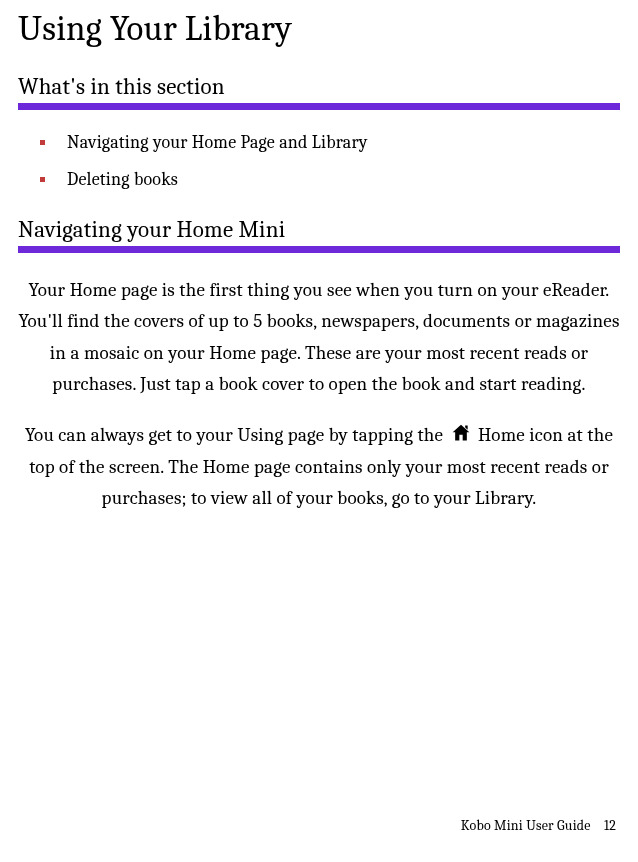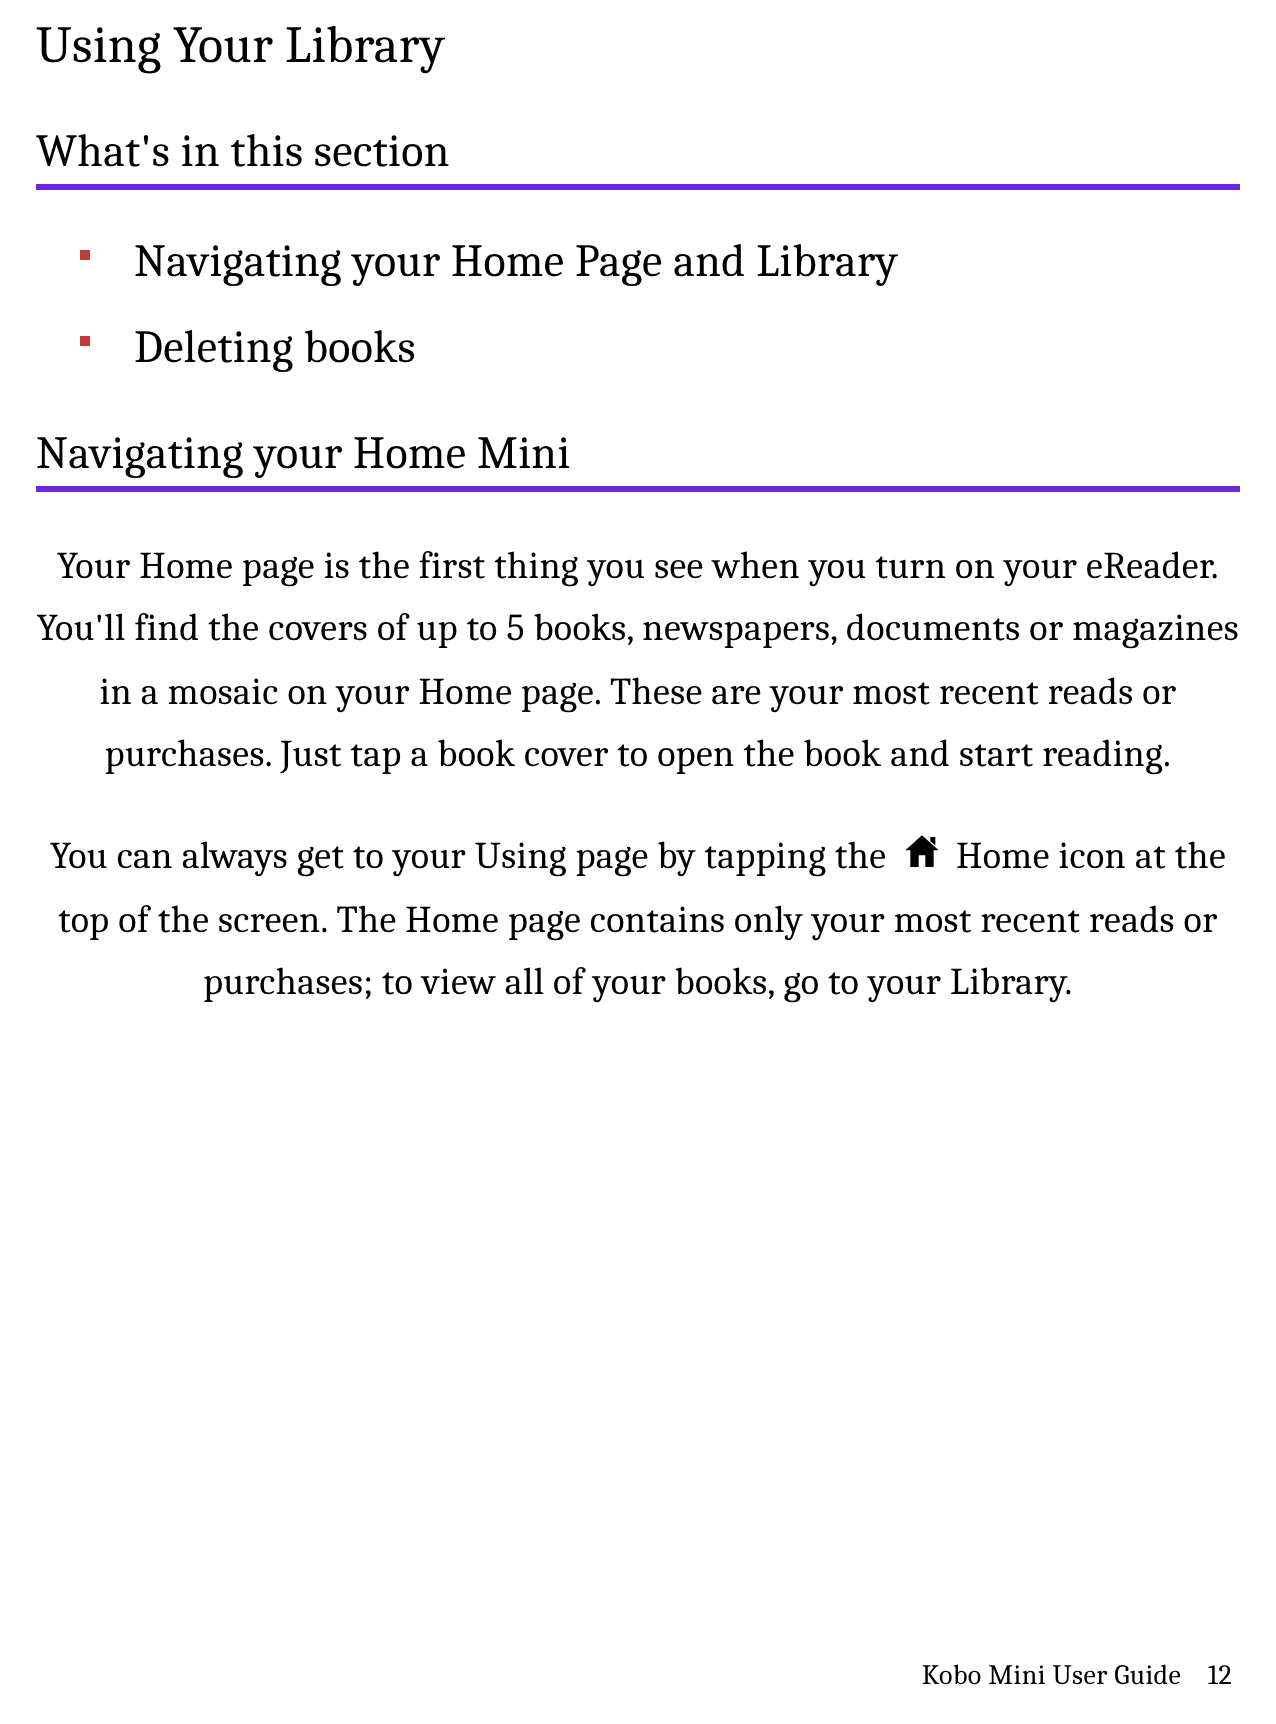--- a/index.html
+++ b/index.html
@@ -6,42 +6,42 @@
   body {
     width: 638px;
     height: 862px;
     font-family: Cambria, Georgia, "Times New Roman", serif;
     background: #fff;
     color: #000;
     padding: 8px 18px 18px 18px;
     position: relative;
   }
   .h1 {
-    font-size: 26px;
+    font-size: 35px;
     font-weight: normal;
     margin-bottom: 24px;
     letter-spacing: 0.2px;
   }
   .h2 {
     font-size: 23px;
     font-weight: normal;
-    border-bottom: 3px solid #6d28d9;
+    border-bottom: 7px solid #6d28d9;
     padding-bottom: 3px;
     margin-bottom: 22px;
     letter-spacing: 0.2px;
   }
   .toc {
     list-style: none;
     margin-bottom: 26px;
     padding-left: 22px;
   }
   .toc li {
     display: flex;
     align-items: baseline;
-    font-size: 23px;
+    font-size: 18px;
     margin-bottom: 16px;
     letter-spacing: 0.2px;
   }
   .toc li .bullet {
     width: 5px;
     height: 5px;
     background: #c23b3b;
     margin-right: 22px;
     margin-top: 8px;
     flex-shrink: 0;
@@ -56,21 +56,21 @@
   }
   .home-icon {
     display: inline-block;
     width: 22px;
     height: 20px;
     vertical-align: -2px;
     margin: 0 2px;
   }
   .footer {
     position: absolute;
-    bottom: 16px;
+    bottom: 28px;
     right: 22px;
     font-size: 14px;
     letter-spacing: 0.2px;
   }
   .footer .guide-name { margin-right: 10px; }
 </style>
 </head>
 <body>
 
 <h1 class="h1">Using Your Library</h1>

